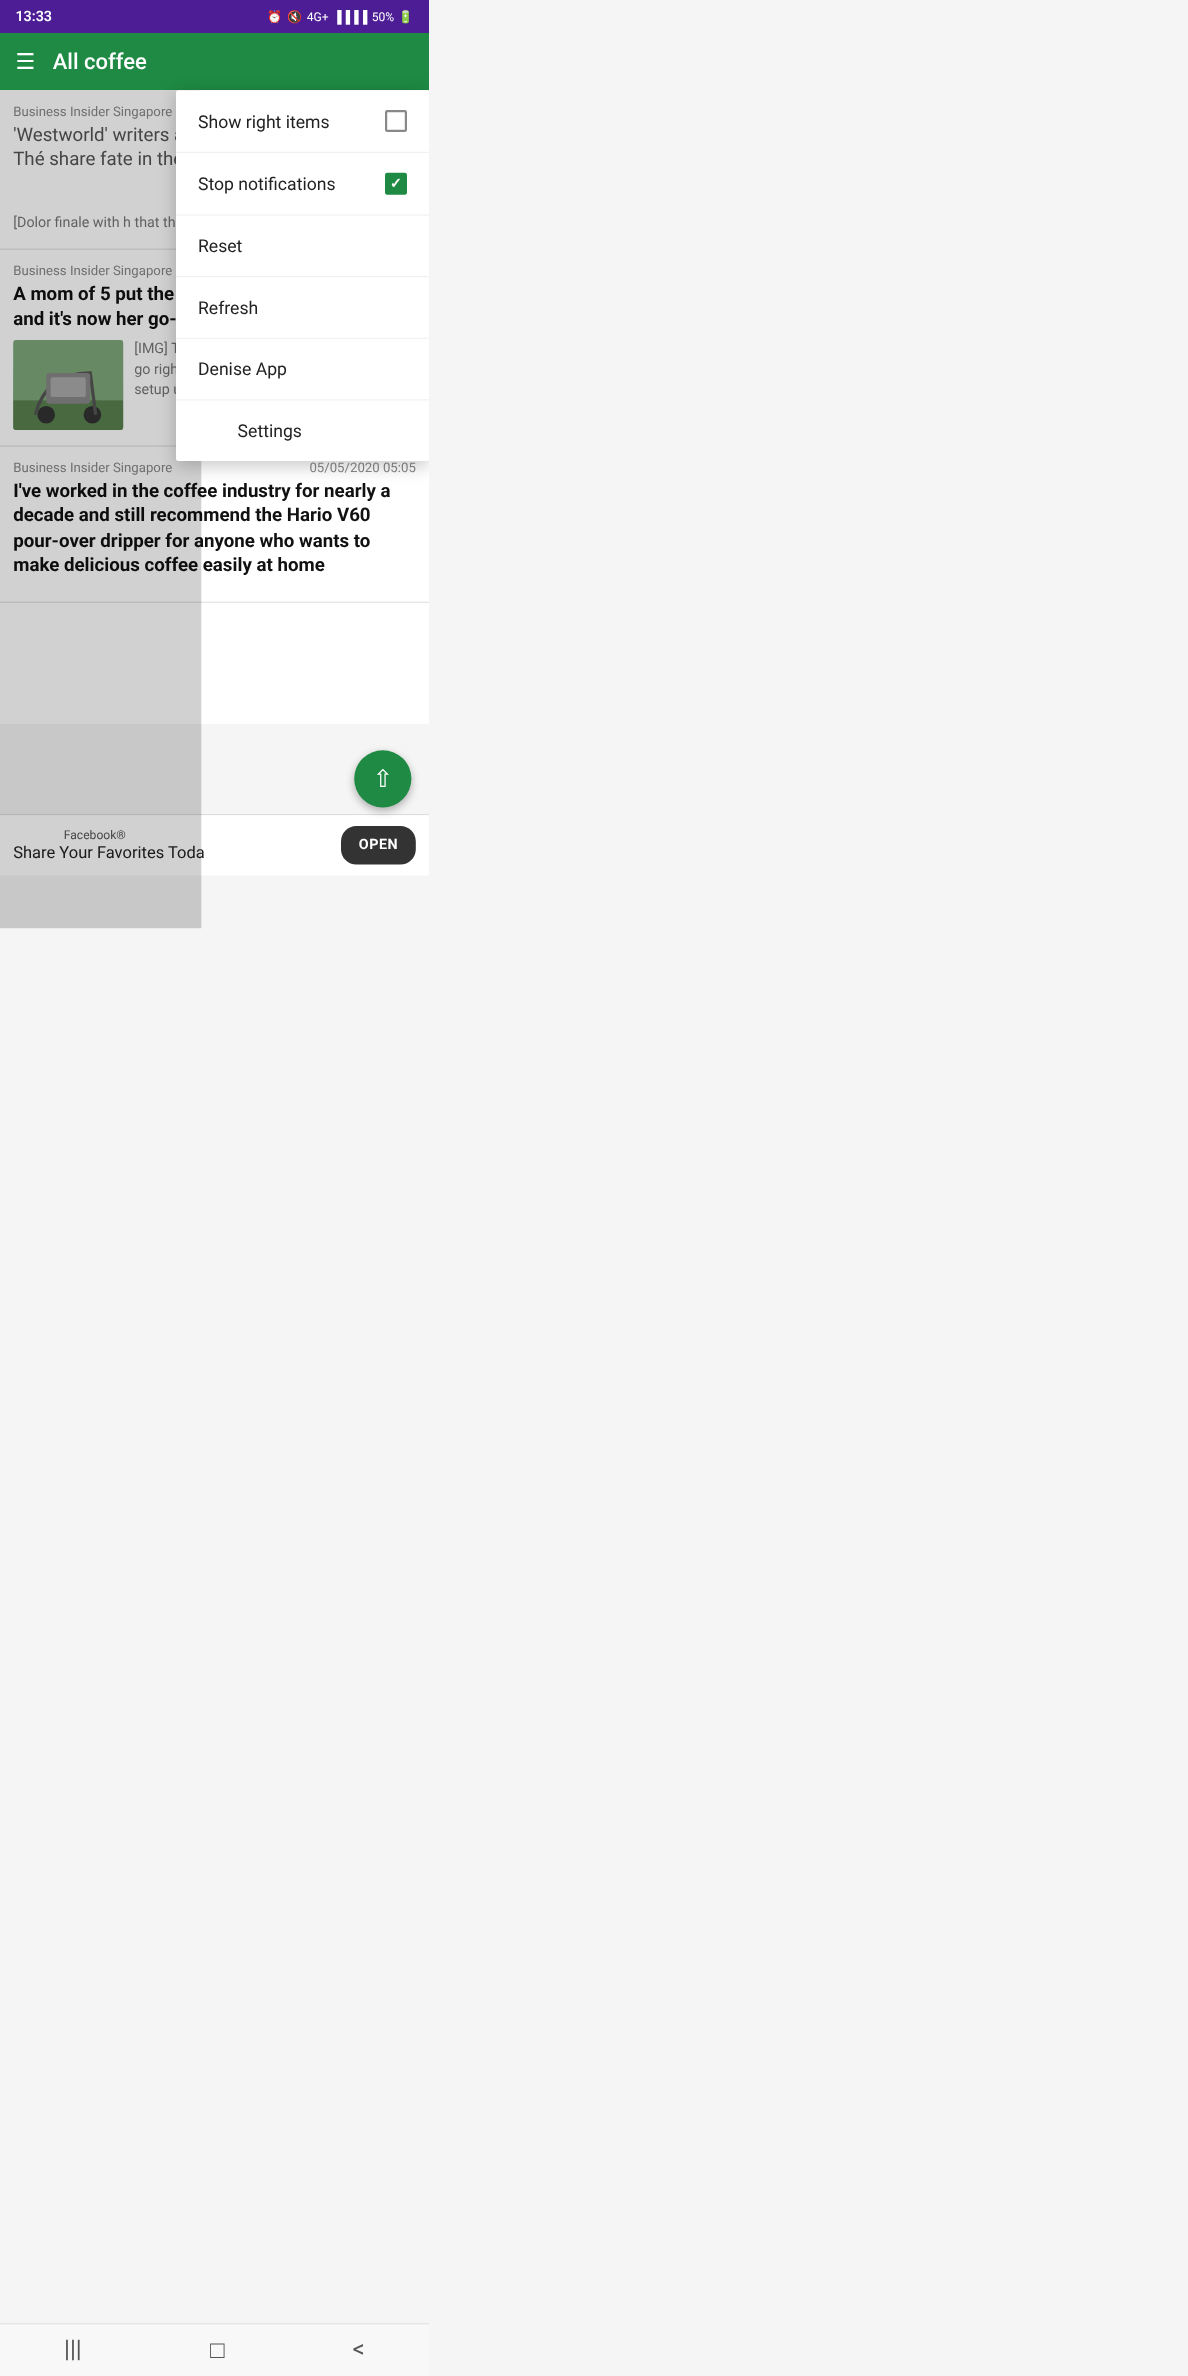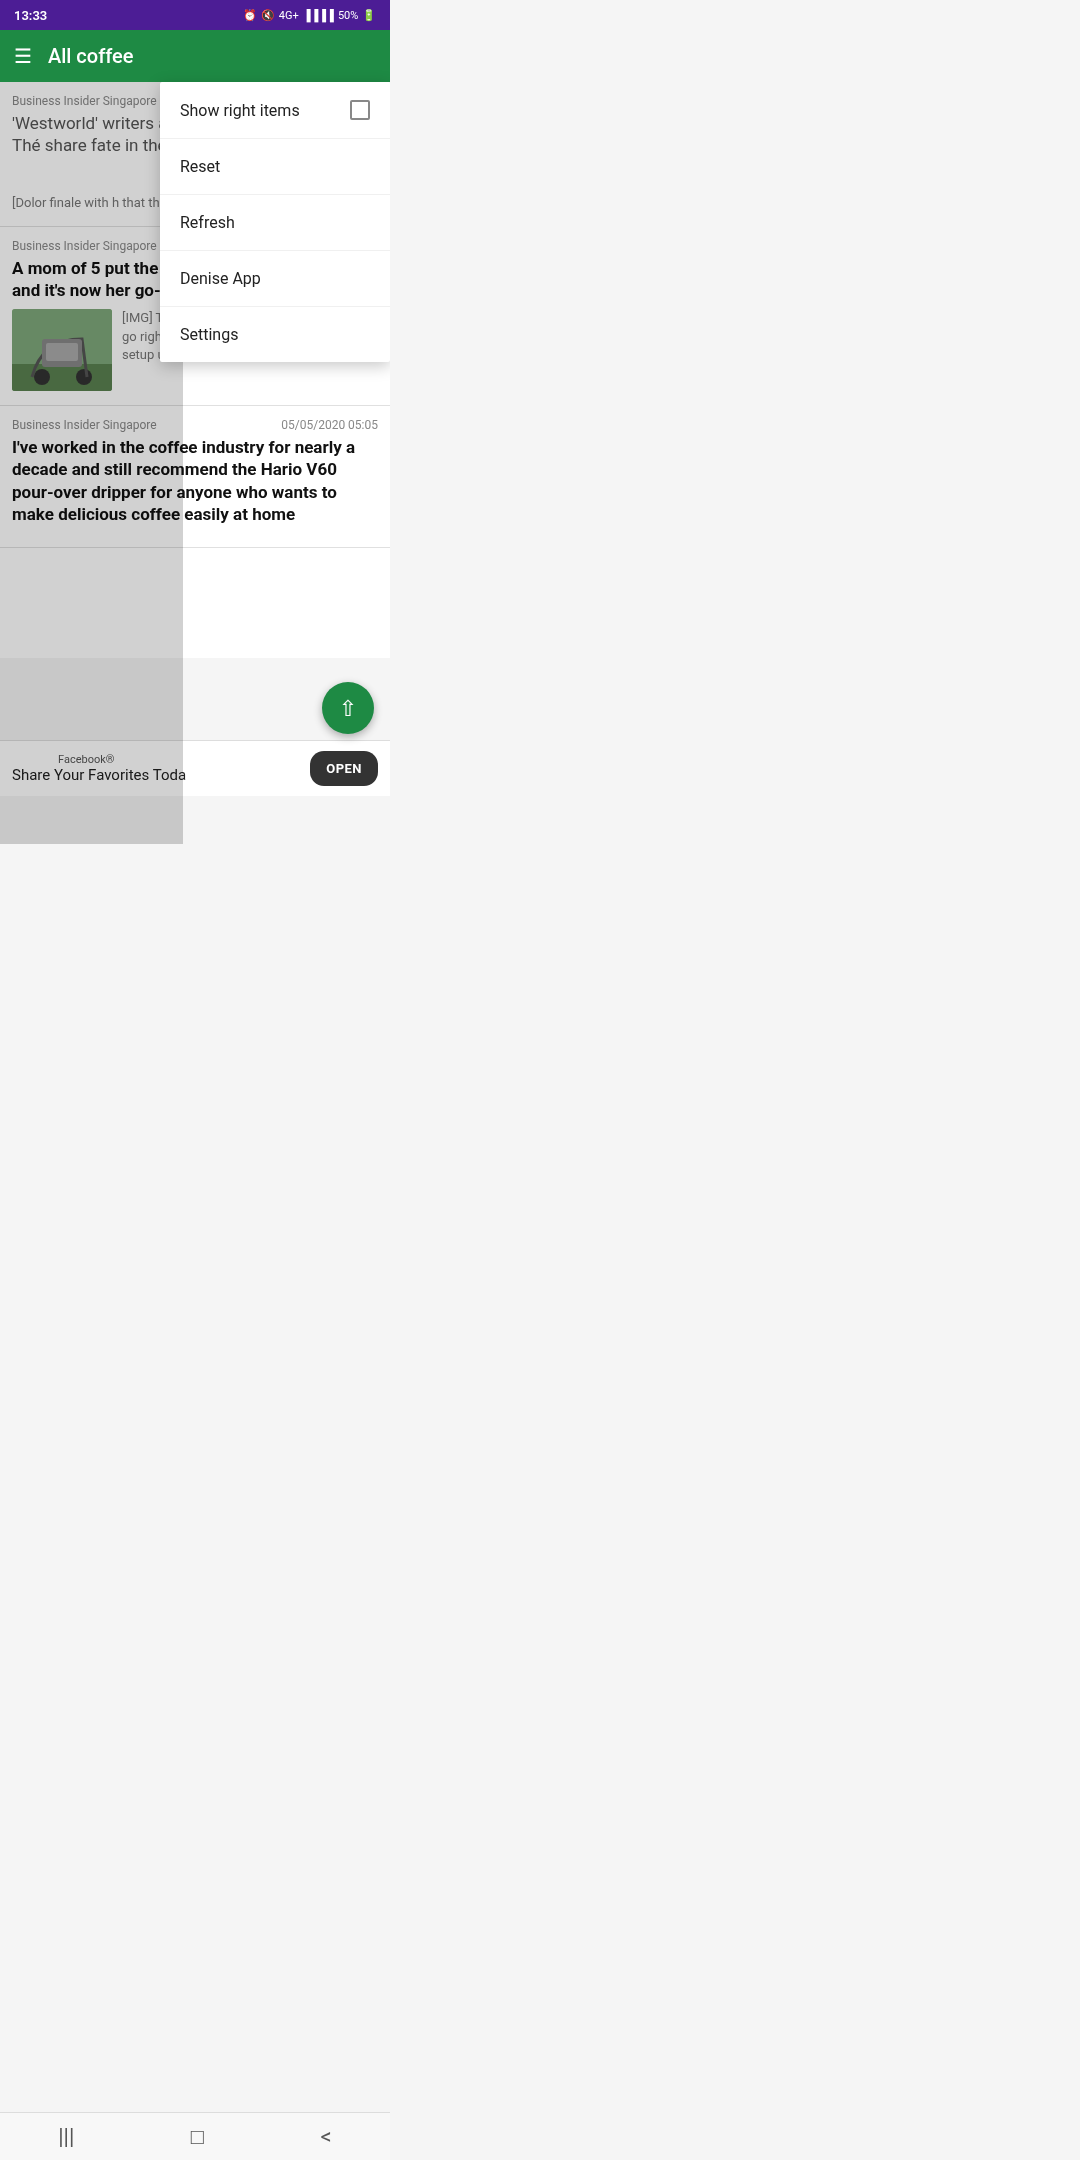--- a/index.html
+++ b/index.html
@@ -150,20 +150,21 @@
       align-items: center;
       justify-content: space-between;
       padding: 18px 20px;
       border-bottom: 1px solid #f0f0f0;
       cursor: pointer;
       font-size: 16px;
       color: #222;
     }
     .dropdown-item:last-child {
       border-bottom: none;
+      margin-left: 36px;
     }
     .checkbox {
       width: 20px;
       height: 20px;
       border: 2px solid #888;
       border-radius: 2px;
       display: flex;
       align-items: center;
       justify-content: center;
       flex-shrink: 0;
@@ -365,20 +366,24 @@
 
 <div class="dimmed"></div>
 
 <div class="dropdown-overlay">
 
   <div class="dropdown-item">
     <span>Show right items</span>
     <div class="checkbox"></div>
   </div>
 
+  <div class="dropdown-item">
+    <span>Stop notifications</span>
+    <div class="checkbox checked"></div>
+  </div>
 
 
   <div class="dropdown-item">
     <span>Reset</span>
   </div>
 
   <div class="dropdown-item">
     <span>Refresh</span>
   </div>
 

